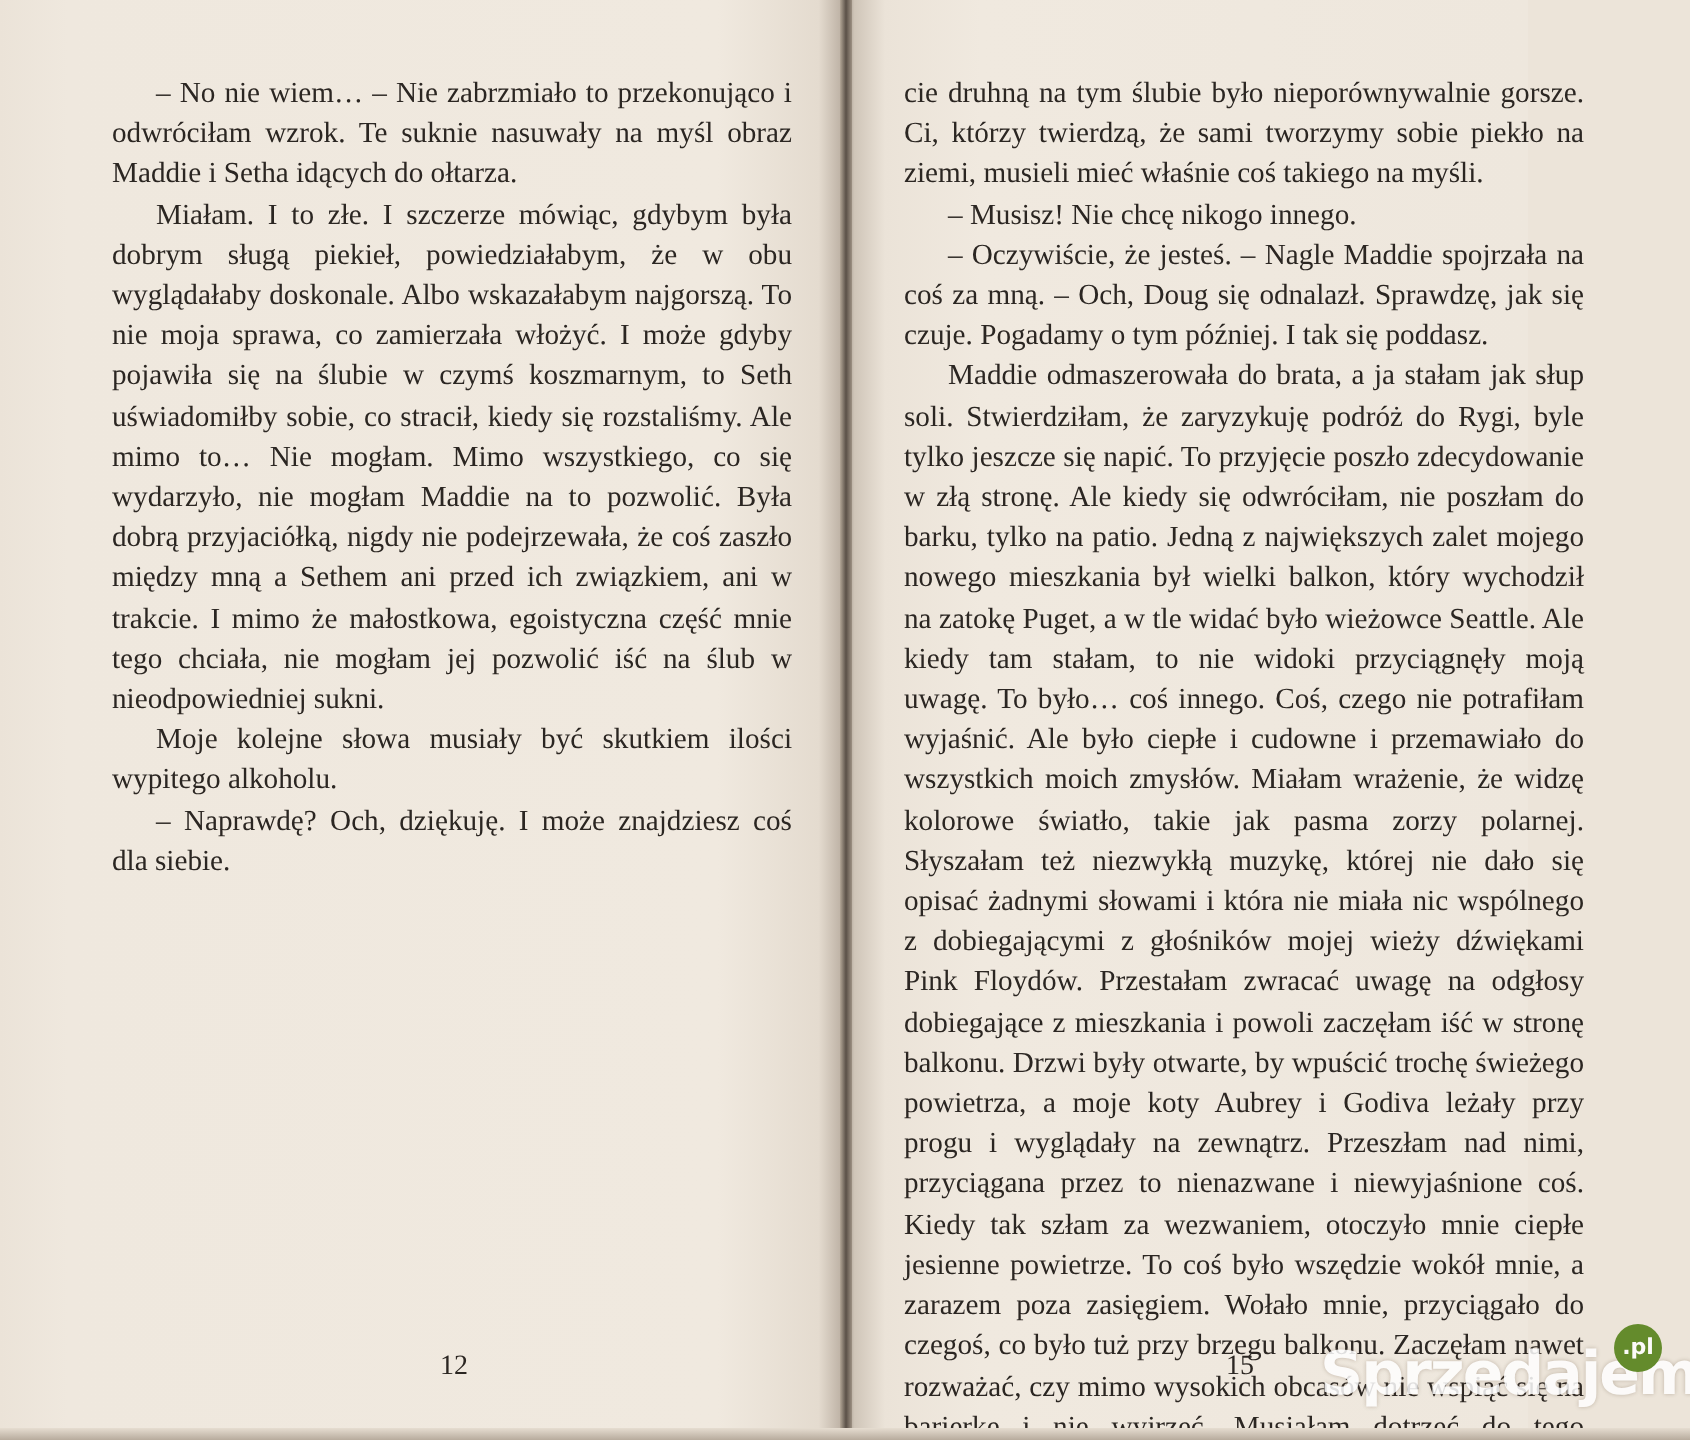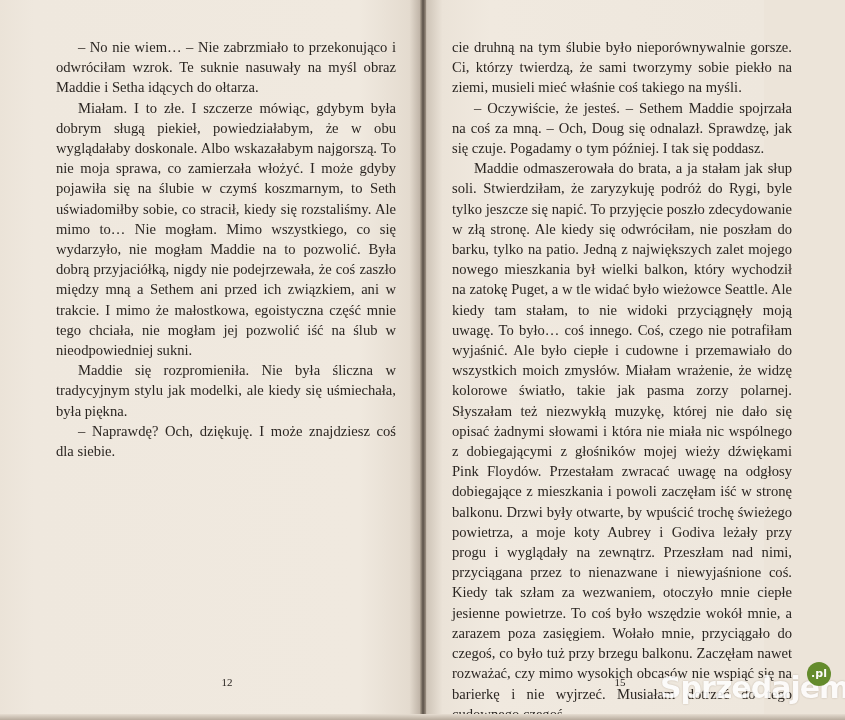--- a/index.html
+++ b/index.html
@@ -34,21 +34,21 @@
   .text {
     position: absolute; top: 37px;
     font-size: 14.6px; line-height: 20.2px;
     text-align: justify;
   }
   .page.left .text { left: 56px; width: 340px; }
   .page.right .text { left: 30px; width: 340px; }
   .text p { margin: 0; text-indent: 0; }
   .text p.indent { text-indent: 22px; }
   .folio {
-    position: absolute; top: 676px; font-size: 11px; width: 40px; text-align: center;
+    position: absolute; top: 676px; font-size: 14px; width: 40px; text-align: center;
   }
   .page.left .folio { left: 207px; }
   .page.right .folio { left: 178px; }
   .watermark {
     position: absolute; left: 660px; top: 670px;
     font-family: "DejaVu Sans", sans-serif; font-weight: bold;
     font-size: 30px; letter-spacing: -1px;
     color: #ffffff; opacity: 0.85;
     text-shadow: 0 0 2px rgba(120,100,80,0.45);
   }
@@ -61,31 +61,32 @@
   }
 </style>
 </head>
 <body>
 
 <div class="spread">
   <div class="page left">
     <div class="text">
       <p class="indent">– No nie wiem… – Nie zabrzmiało to przekonująco i odwróciłam wzrok. Te suknie nasuwały na myśl obraz Maddie i Setha idących do ołtarza.</p>
       <p class="indent">Miałam. I to złe. I szczerze mówiąc, gdybym była dobrym sługą piekieł, powiedziałabym, że w obu wyglądałaby doskonale. Albo wskazałabym najgorszą. To nie moja sprawa, co zamierzała włożyć. I może gdyby pojawiła się na ślubie w czymś koszmarnym, to Seth uświadomiłby sobie, co stracił, kiedy się rozstaliśmy. Ale mimo to… Nie mogłam. Mimo wszystkiego, co się wydarzyło, nie mogłam Maddie na to pozwolić. Była dobrą przyjaciółką, nigdy nie podejrzewała, że coś zaszło między mną a Sethem ani przed ich związkiem, ani w trakcie. I mimo że małostkowa, egoistyczna część mnie tego chciała, nie mogłam jej pozwolić iść na ślub w nieodpowiedniej sukni.</p>
-      <p class="indent">Maddie się rozpromieniła. Nie była śliczna w tradycyjnym stylu jak modelki, ale kiedy się uśmiechała, była piękna.</p>
+      <p class="indent">Moje kolejne słowa musiały być skutkiem ilości wypitego alkoholu.</p>
       <p class="indent">– Naprawdę? Och, dziękuję. I może znajdziesz coś dla siebie.</p>
 
     </div>
     <div class="folio">12</div>
   </div>
 
   <div class="page right">
     <div class="text">
       <p>cie druhną na tym ślubie było nieporównywalnie gorsze. Ci, którzy twierdzą, że sami tworzymy sobie piekło na ziemi, musieli mieć właśnie coś takiego na myśli.</p>
-      <p class="indent">– Oczywiście, że jesteś. – Sethem Maddie spojrzała na coś za mną. – Och, Doug się odnalazł. Sprawdzę, jak się czuje. Pogadamy o tym później. I tak się poddasz.</p>
+      <p class="indent">– Musisz! Nie chcę nikogo innego.</p>
+      <p class="indent">– Oczywiście, że jesteś. – Nagle Maddie spojrzała na coś za mną. – Och, Doug się odnalazł. Sprawdzę, jak się czuje. Pogadamy o tym później. I tak się poddasz.</p>
       <p class="indent">Maddie odmaszerowała do brata, a ja stałam jak słup soli. Stwierdziłam, że zaryzykuję podróż do Rygi, byle tylko jeszcze się napić. To przyjęcie poszło zdecydowanie w złą stronę. Ale kiedy się odwróciłam, nie poszłam do barku, tylko na patio. Jedną z największych zalet mojego nowego mieszkania był wielki balkon, który wychodził na zatokę Puget, a w tle widać było wieżowce Seattle. Ale kiedy tam stałam, to nie widoki przyciągnęły moją uwagę. To było… coś innego. Coś, czego nie potrafiłam wyjaśnić. Ale było ciepłe i cudowne i przemawiało do wszystkich moich zmysłów. Miałam wrażenie, że widzę kolorowe światło, takie jak pasma zorzy polarnej. Słyszałam też niezwykłą muzykę, której nie dało się opisać żadnymi słowami i która nie miała nic wspólnego z dobiegającymi z głośników mojej wieży dźwiękami Pink Floydów. Przestałam zwracać uwagę na odgłosy dobiegające z mieszkania i powoli zaczęłam iść w stronę balkonu. Drzwi były otwarte, by wpuścić trochę świeżego powietrza, a moje koty Aubrey i Godiva leżały przy progu i wyglądały na zewnątrz. Przeszłam nad nimi, przyciągana przez to nienazwane i niewyjaśnione coś. Kiedy tak szłam za wezwaniem, otoczyło mnie ciepłe jesienne powietrze. To coś było wszędzie wokół mnie, a zarazem poza zasięgiem. Wołało mnie, przyciągało do czegoś, co było tuż przy brzegu balkonu. Zaczęłam nawet rozważać, czy mimo wysokich obcasów nie wspiąć się na barierkę i nie wyjrzeć. Musiałam dotrzeć do tego cudownego czegoś.</p>
 
     </div>
     <div class="folio">15</div>
   </div>
 </div>
 
 <div class="gutter"></div>
 <div class="bottom-edge"></div>
 

